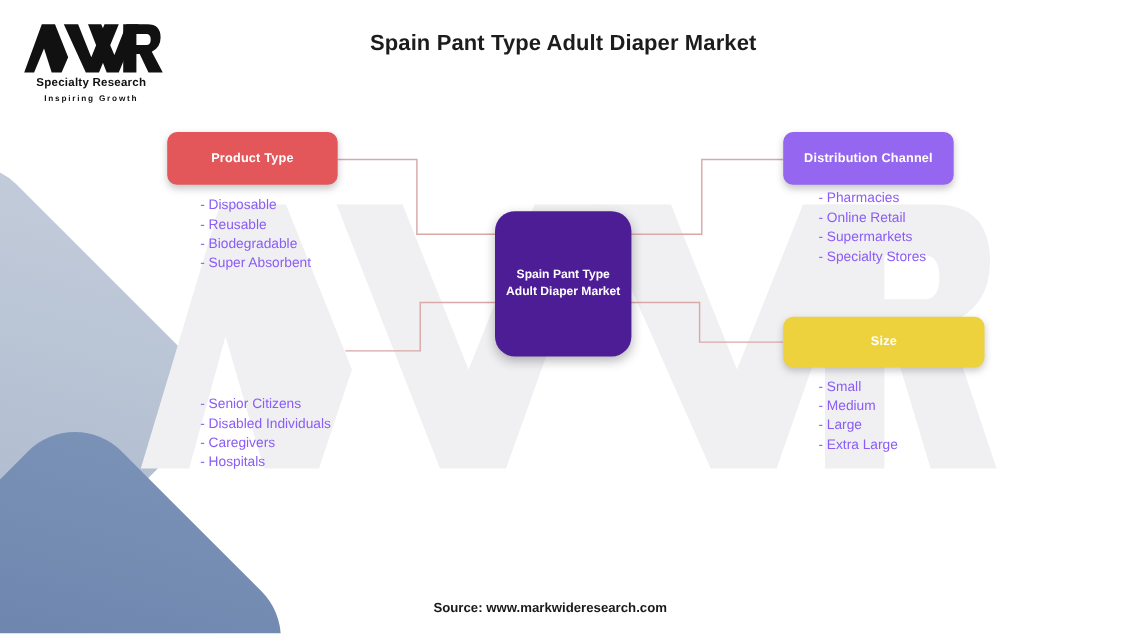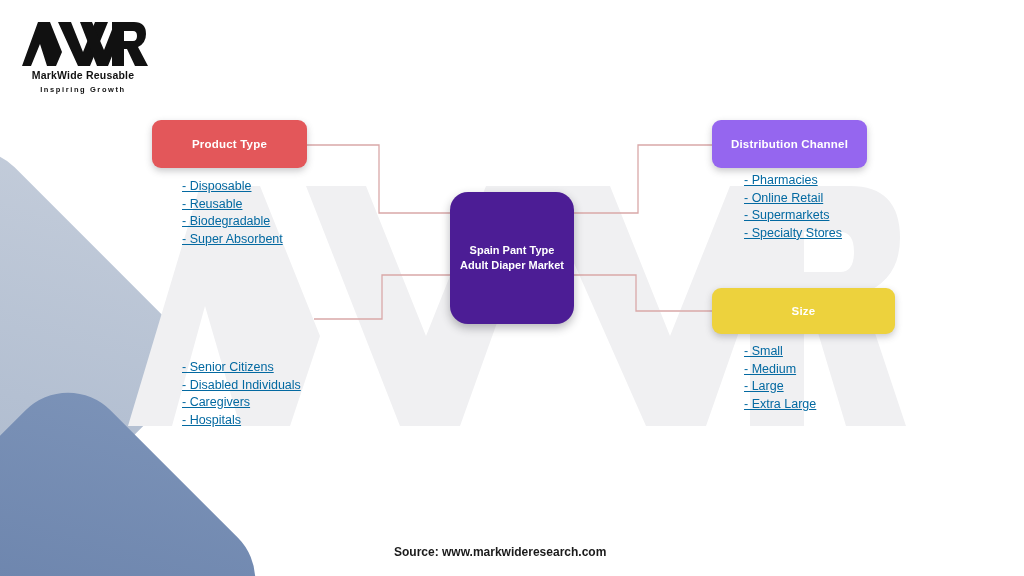--- a/index.html
+++ b/index.html
@@ -128,23 +128,22 @@
   .node-product  { left: 152px; top: 120px; width: 155px; height: 48px; background: #e3575a; }
   .node-dist     { left: 712px; top: 120px; width: 155px; height: 48px; background: #9566ef; }
   .node-enduser  { left: 152px; top: 296px; width: 162px; height: 46px; background: #6ac45f; }
   .node-size     { left: 712px; top: 288px; width: 183px; height: 46px; background: #edd23d; }
 
   
   .items {
     position: absolute;
     font-size: 12.5px;
     line-height: 17.6px;
-    color: #0369a1;
+    color: #8b5cf6;
     white-space: nowrap;
-    text-decoration: underline;
   }
   .items-product { left: 182px; top: 178px; }
   .items-dist    { left: 744px; top: 172px; }
   .items-enduser { left: 182px; top: 359px; }
   .items-size    { left: 744px; top: 343px; }
   .items div { }
 
   
   .footer-source {
     position: absolute;
@@ -184,24 +183,25 @@
 
   <div class="logo">
     <svg class="logo-mark" width="130" height="48" viewBox="0 0 130 48">
       <g fill="#111111">
         <path d="M4 46 L20 2 L32 2 L44 32 L38 46 L29 46 L22 24 L13 46 Z"></path>
         <path d="M40 2 L53 2 L65 32 L77 2 L90 2 L72 46 L60 46 Z"></path>
         <path d="M62 2 L74 2 L86 30 L97 2 L108 2 L90 46 L79 46 Z"></path>
         <path d="M94 2 L116 2 Q128 2 128 14 Q128 23 120 27 L130 46 L117 46 L109 29 L106 29 L106 46 L94 46 Z M106 11 L106 21 L115 21 Q119 21 119 16 Q119 11 115 11 Z"></path>
       </g>
     </svg>
-    <div class="logo-name">MarkWide Reusable</div>
+    <div class="logo-name">Specialty Research</div>
     <div class="logo-tag">Inspiring Growth</div>
   </div>
 
+  <div class="page-title">Spain Pant Type Adult Diaper Market</div>
 
   <svg class="connectors" viewBox="0 0 1024 576">
     <g fill="none" stroke="#d9a8a8" stroke-width="1.3">
 
       <path d="M307 145 L379 145 L379 213 L452 213"></path>
 
       <path d="M572 213 L638 213 L638 145 L712 145"></path>
 
       <path d="M314 319 L382 319 L382 275 L452 275"></path>
 

